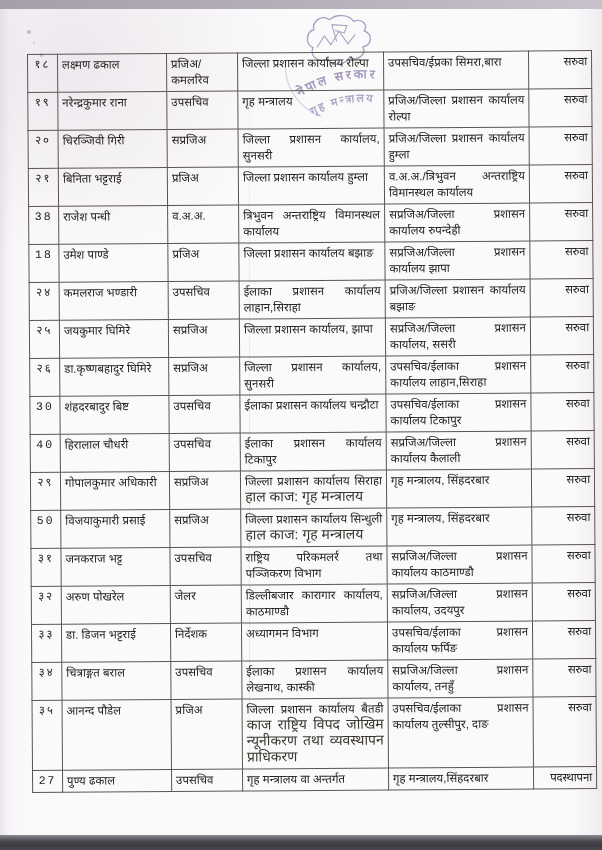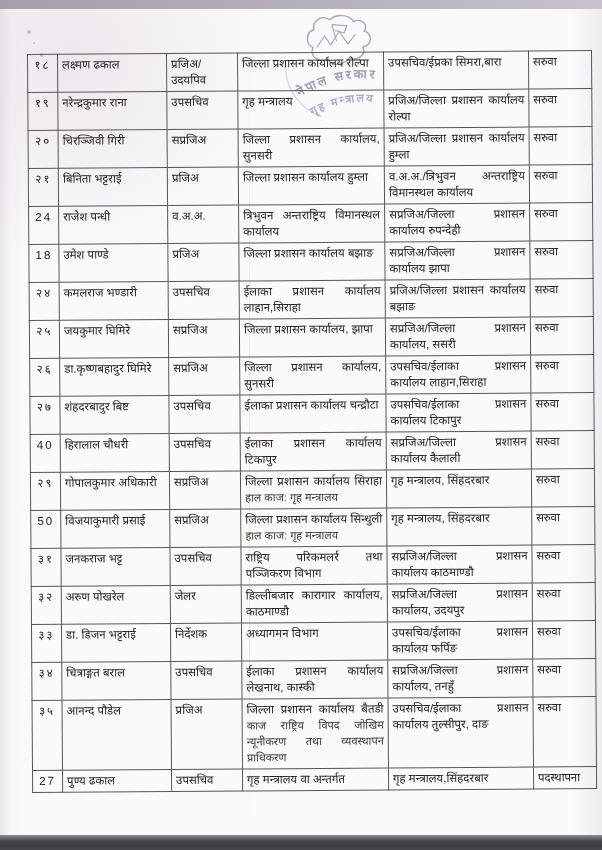--- a/index.html
+++ b/index.html
@@ -55,24 +55,24 @@
     padding:2px 4px 3px 4px;
     font-size:11.5px;line-height:16px;
     font-weight:500;
   }
   col.w-sn{width:30px;}
   col.w-name{width:109px;}
   col.w-pos{width:71px;}
   col.w-from{width:146px;}
   col.w-to{width:145px;}
   col.w-remark{width:63px;}
-  td.c-sn{text-align:center;letter-spacing:2px;}
+  td.c-sn{text-align:center;letter-spacing:2px;font-family:Liberation Mono, monospace;}
   td.c-from,td.c-to{text-align:justify;}
-  td.c-remark{font-size:11px;letter-spacing:-0.2px;}
-  .note{font-size:11px;line-height:10px;color:#39362f;}
+  td.c-remark{font-size:11px;letter-spacing:-0.2px;text-align:right;}
+  .note{font-size:14px;line-height:10px;color:#39362f;}
   .note:empty{display:none;}
 </style>
 </head>
 <body>
 
 <div class="scan">
   <div class="band-top"></div>
 
   <div class="page">
     <div class="speck s1"></div>
@@ -109,21 +109,21 @@
           <col class="w-name">
           <col class="w-pos">
         <col class="w-from">
           <col class="w-to">
           <col class="w-remark">
       </colgroup>
       <tbody>
           <tr>
     <td class="c-sn">१८</td>
     <td class="c-name">लक्ष्मण ढकाल</td>
-    <td class="c-pos">प्रजिअ/ उदयपिव</td>
+    <td class="c-pos">प्रजिअ/ कमलरिव</td>
     <td class="c-from"><span>जिल्ला प्रशासन कार्यालय रोल्पा</span> </td>
     <td class="c-to">उपसचिव/ईप्रका सिमरा,बारा</td>
     <td class="c-remark">सरुवा</td>
   </tr>
           <tr>
     <td class="c-sn">१९</td>
     <td class="c-name">नरेन्द्रकुमार राना</td>
     <td class="c-pos">उपसचिव</td>
     <td class="c-from"><span>गृह मन्त्रालय</span> </td>
     <td class="c-to">प्रजिअ/जिल्ला प्रशासन कार्यालय रोल्पा</td>
@@ -139,21 +139,21 @@
   </tr>
           <tr>
     <td class="c-sn">२१</td>
     <td class="c-name">बिनिता भट्टराई</td>
     <td class="c-pos">प्रजिअ</td>
     <td class="c-from"><span>जिल्ला प्रशासन कार्यालय हुम्ला</span> </td>
     <td class="c-to">व.अ.अ./त्रिभुवन अन्तराष्ट्रिय विमानस्थल कार्यालय</td>
     <td class="c-remark">सरुवा</td>
   </tr>
           <tr>
-    <td class="c-sn">24</td>
+    <td class="c-sn">38</td>
     <td class="c-name">राजेश पन्धी</td>
     <td class="c-pos">व.अ.अ.</td>
     <td class="c-from"><span>त्रिभुवन अन्तराष्ट्रिय विमानस्थल कार्यालय</span> </td>
     <td class="c-to">सप्रजिअ/जिल्ला प्रशासन कार्यालय रुपन्देही</td>
     <td class="c-remark">सरुवा</td>
   </tr>
           <tr>
     <td class="c-sn">18</td>
     <td class="c-name">उमेश पाण्डे</td>
     <td class="c-pos">प्रजिअ</td>
@@ -179,21 +179,21 @@
   </tr>
           <tr>
     <td class="c-sn">२६</td>
     <td class="c-name">डा.कृष्णबहादुर घिमिरे</td>
     <td class="c-pos">सप्रजिअ</td>
     <td class="c-from"><span>जिल्ला प्रशासन कार्यालय, सुनसरी</span> </td>
     <td class="c-to">उपसचिव/ईलाका प्रशासन कार्यालय लाहान,सिराहा</td>
     <td class="c-remark">सरुवा</td>
   </tr>
           <tr>
-    <td class="c-sn">२७</td>
+    <td class="c-sn">30</td>
     <td class="c-name">शंहदरबादुर बिष्ट</td>
     <td class="c-pos">उपसचिव</td>
     <td class="c-from"><span>ईलाका प्रशासन कार्यालय चन्द्रौटा</span> </td>
     <td class="c-to">उपसचिव/ईलाका प्रशासन कार्यालय टिकापुर</td>
     <td class="c-remark">सरुवा</td>
   </tr>
           <tr>
     <td class="c-sn">40</td>
     <td class="c-name">हिरालाल चौधरी</td>
     <td class="c-pos">उपसचिव</td>

